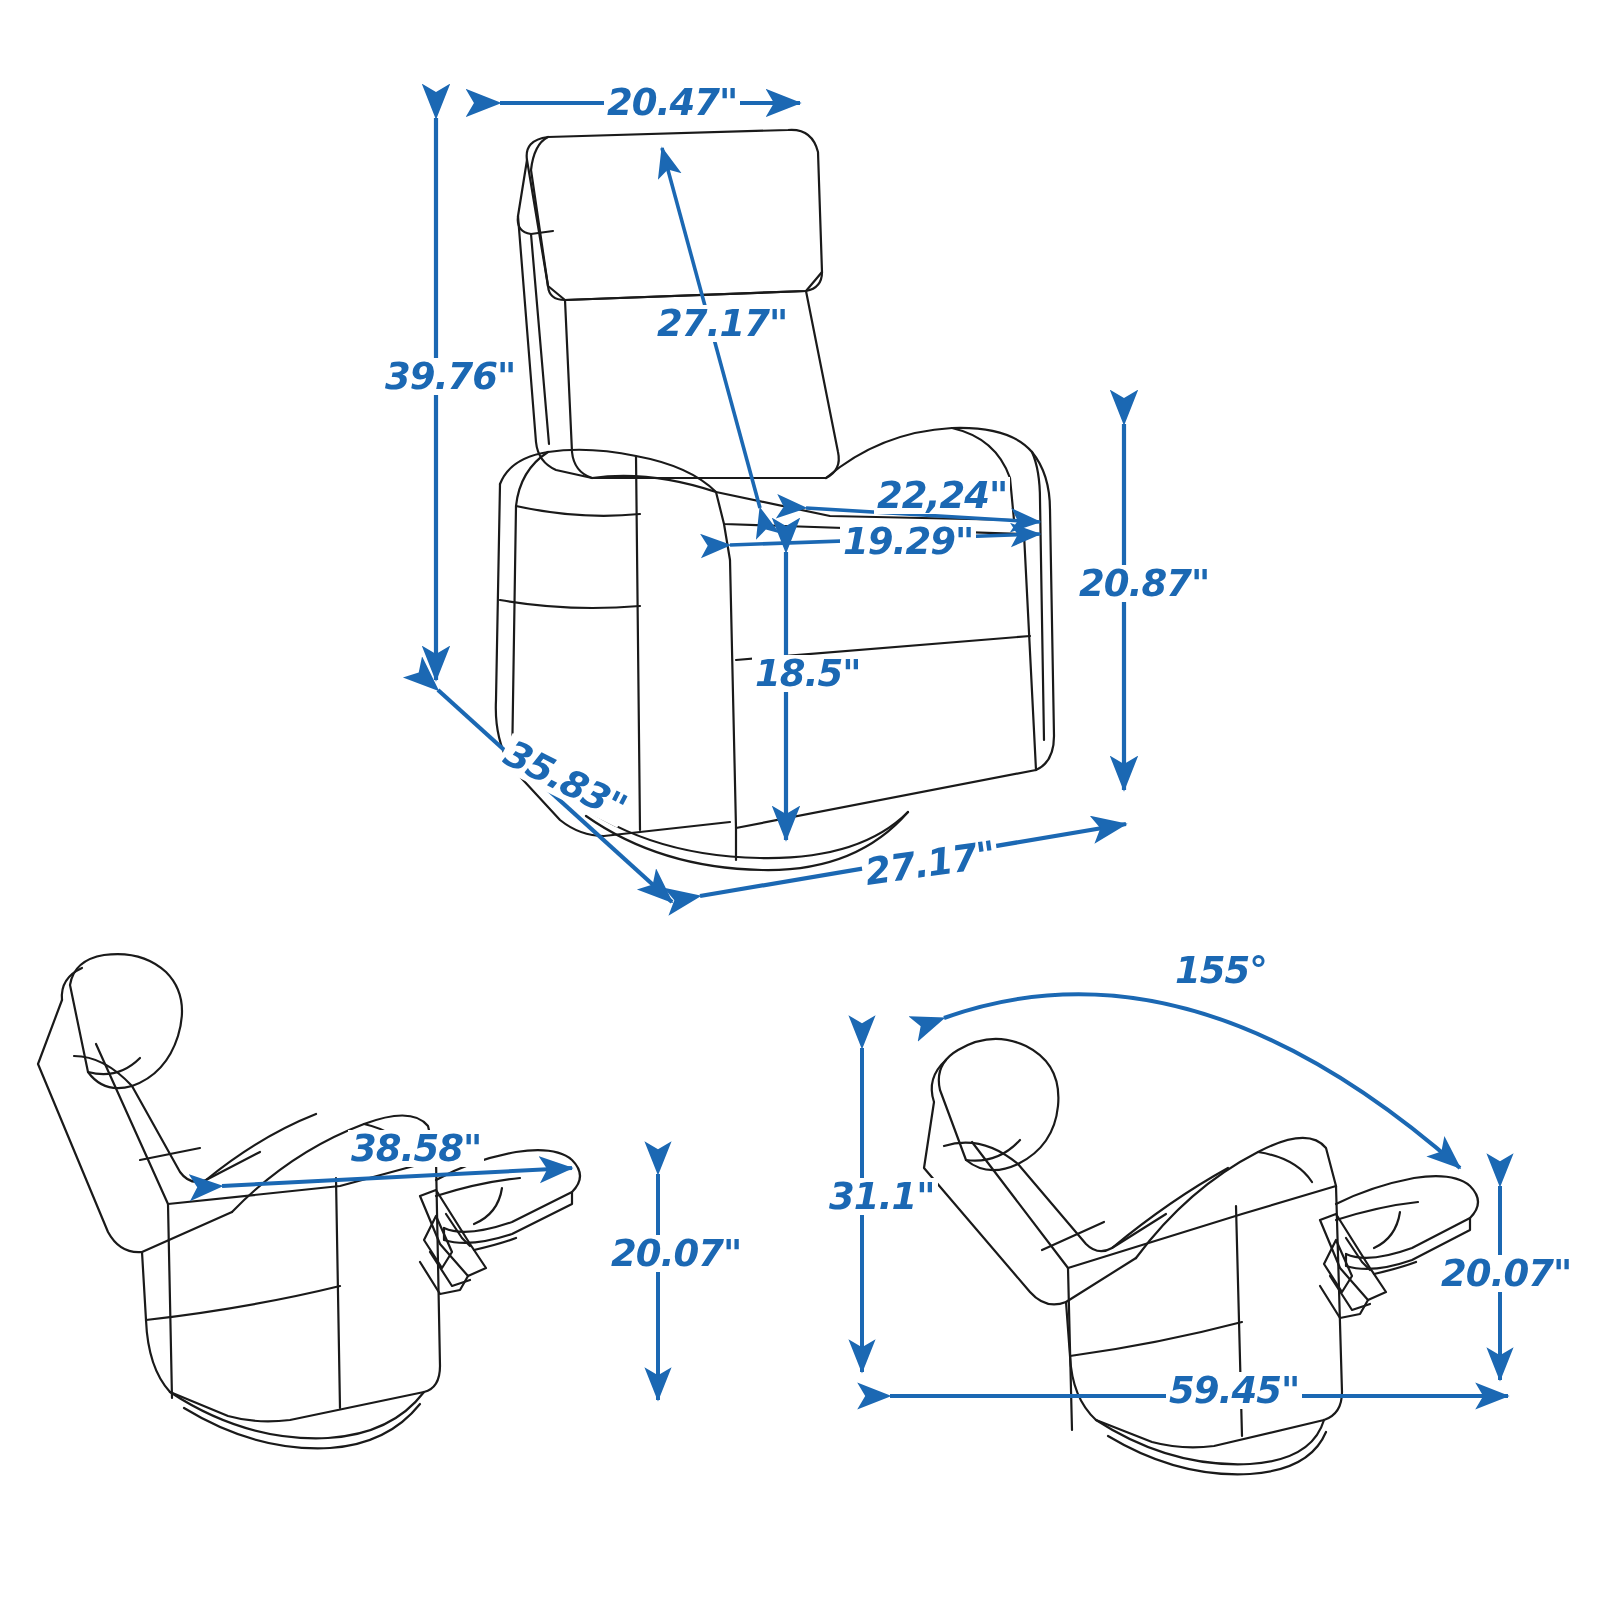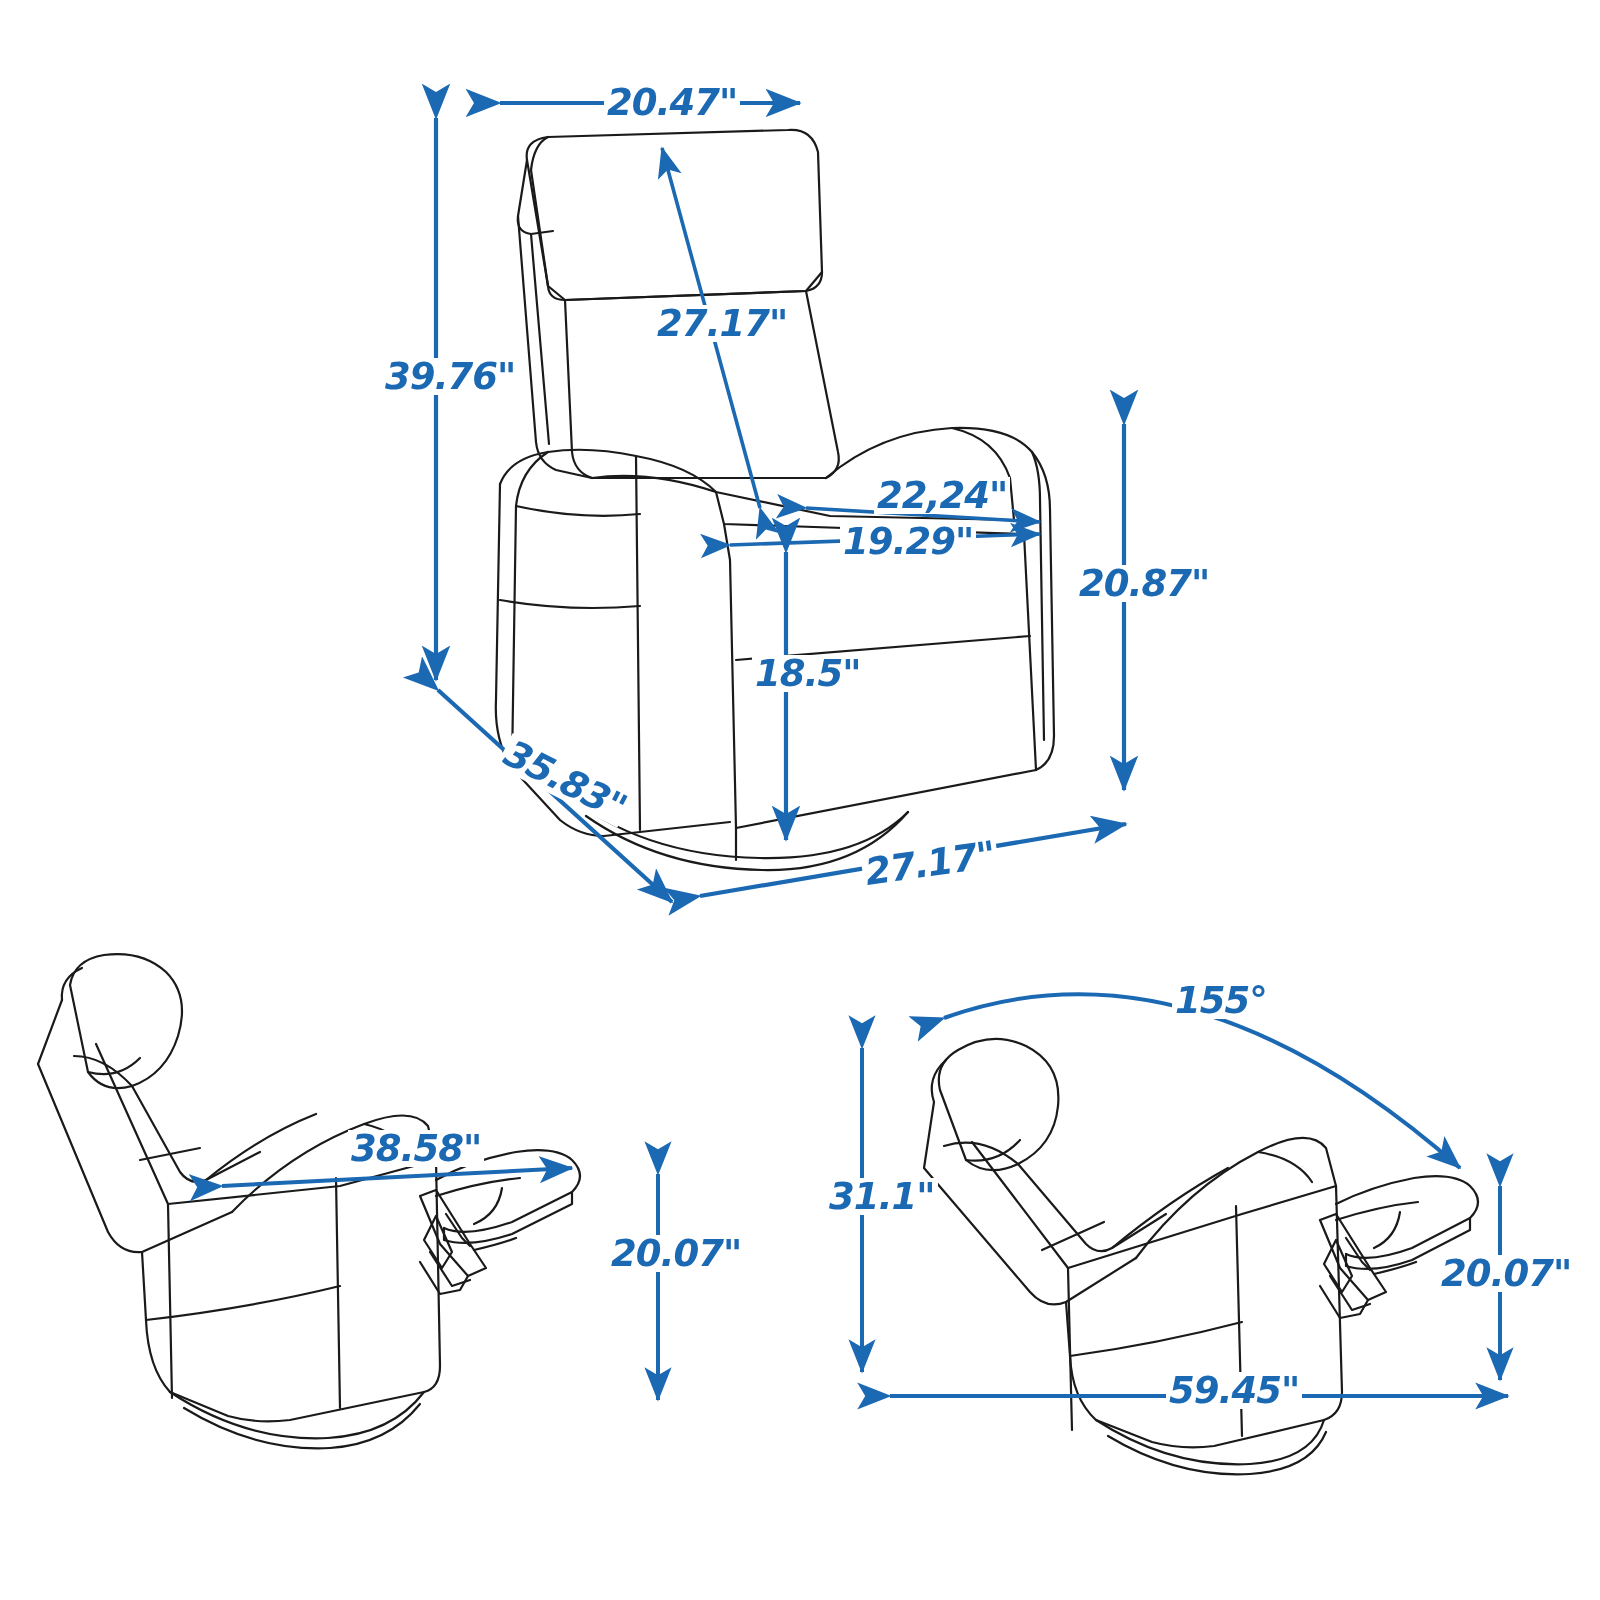--- a/index.html
+++ b/index.html
@@ -42,21 +42,21 @@
   .lbl-2717a{ left: 654px; top: 305px; font-size: 37px; }
   .lbl-2224 { left: 874px; top: 477px; font-size: 37px; }
   .lbl-1929 { left: 840px; top: 523px; font-size: 37px; }
   .lbl-185  { left: 752px; top: 655px; font-size: 37px; }
   .lbl-2087 { left: 1076px; top: 565px; font-size: 37px; }
   .lbl-3583 { left: 497px; top: 762px; font-size: 37px; transform: rotate(27deg); }
   .lbl-2717b{ left: 862px; top: 845px; font-size: 37px; transform: rotate(-8deg); }
   .lbl-3858 { left: 348px; top: 1130px; font-size: 37px; }
   .lbl-2007a{ left: 608px; top: 1235px; font-size: 37px; }
   .lbl-311  { left: 826px; top: 1178px; font-size: 37px; }
-  .lbl-155  { left: 1172px; top: 982px; font-size: 37px; }
+  .lbl-155  { left: 1172px; top: 952px; font-size: 37px; }
   .lbl-2007b{ left: 1438px; top: 1255px; font-size: 37px; }
   .lbl-5945 { left: 1166px; top: 1372px; font-size: 37px; }
 </style>
 </head>
 <body>
 
 <div id="stage">
 
   <svg id="diagram" viewBox="0 0 1600 1600">
     <defs>

